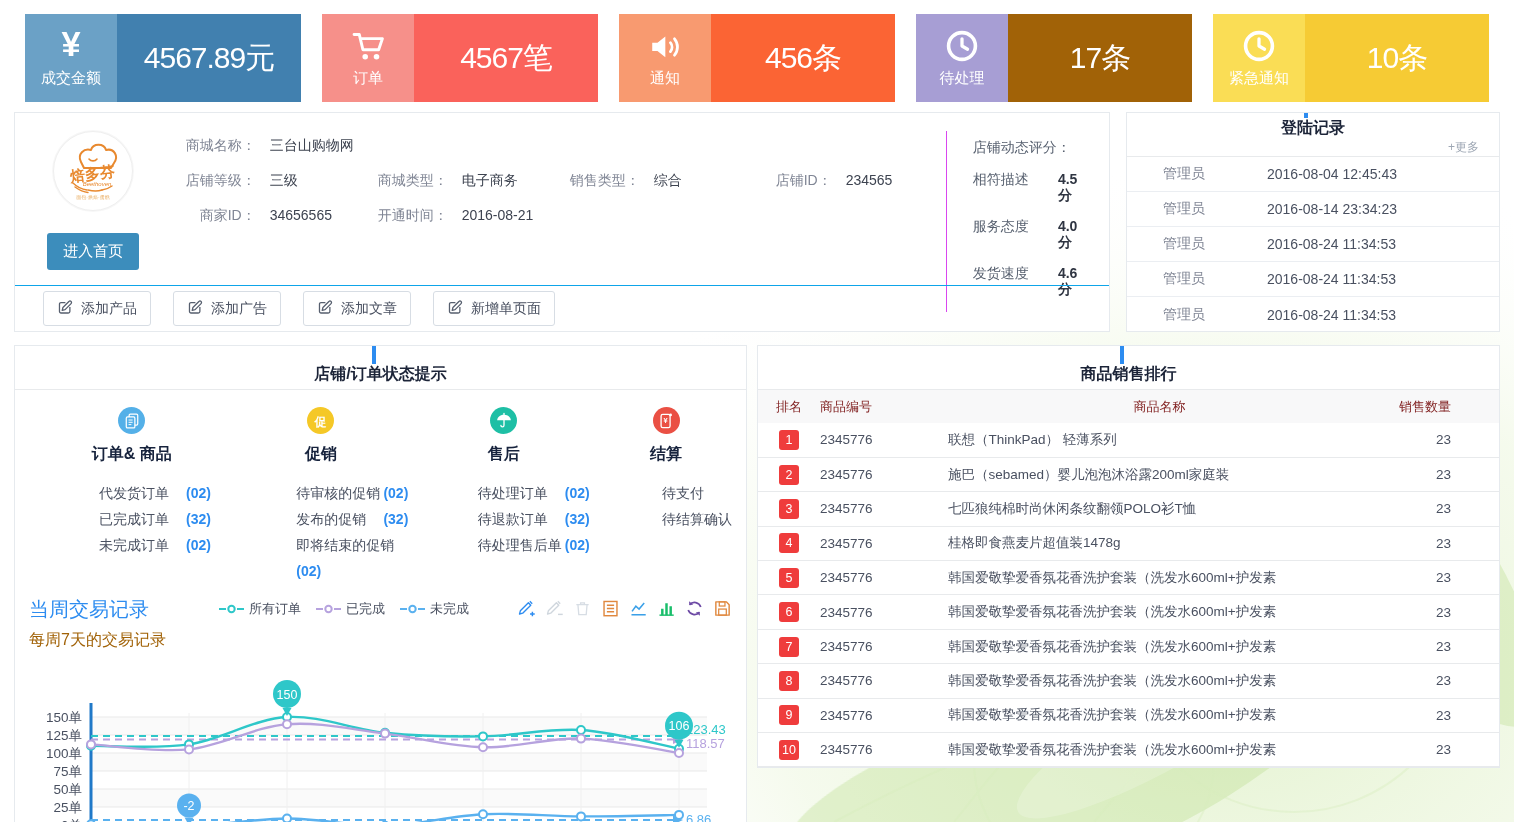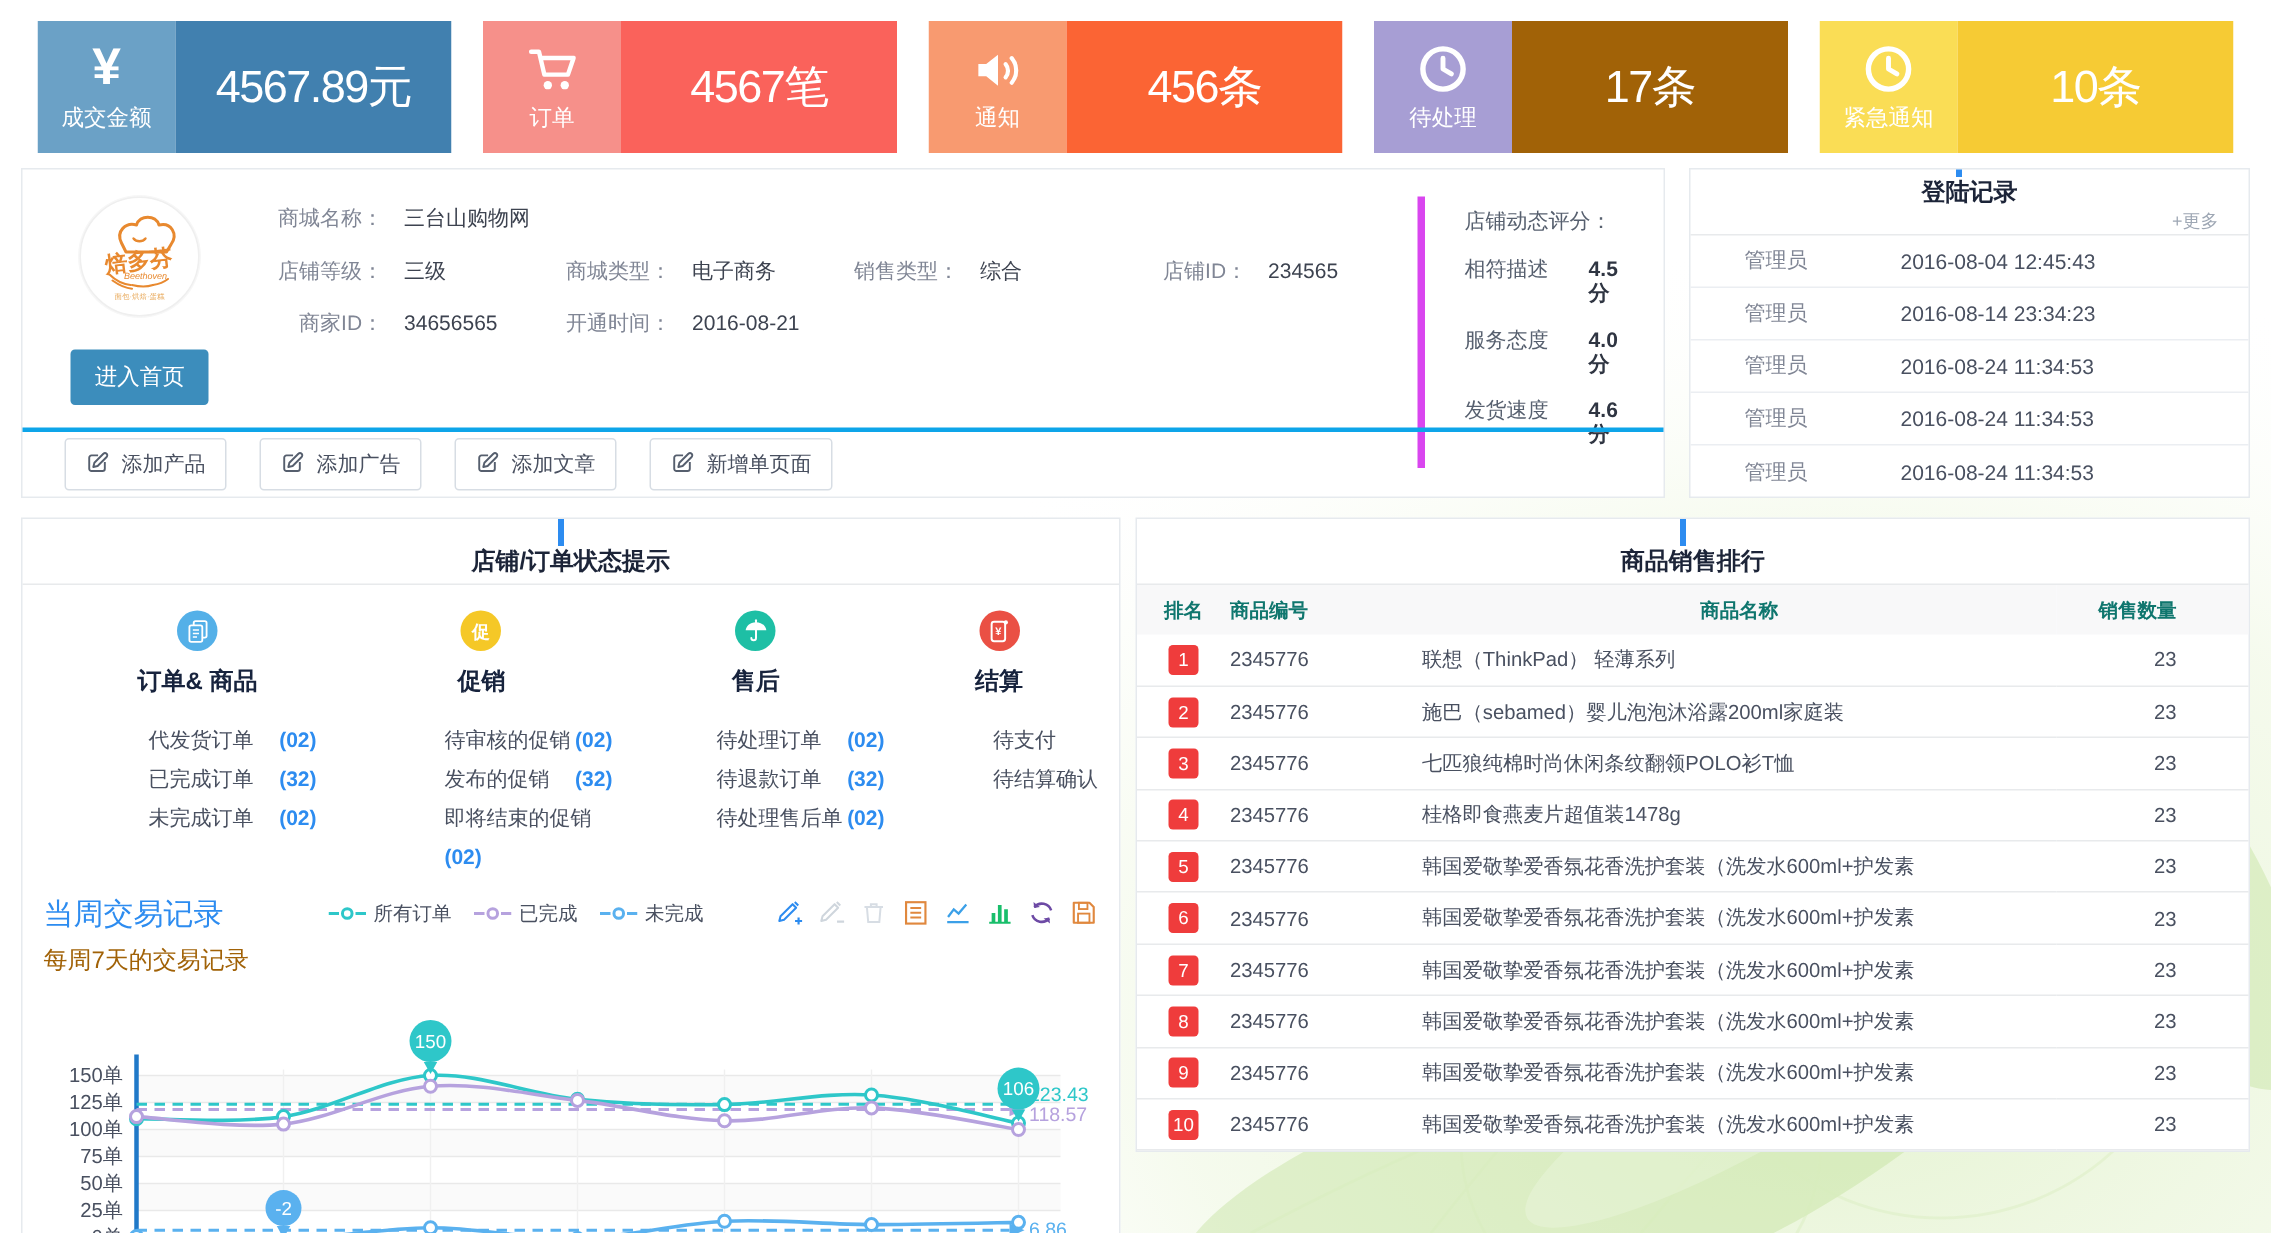--- a/index.html
+++ b/index.html
@@ -31,26 +31,26 @@
   .shop-top { display:flex; padding:18px 0 0 28px; }
   .logo-col { width:120px; display:flex; flex-direction:column; align-items:center; }
   .shop-logo { width:80px; height:80px; border-radius:50%; border:1px solid #efefef; box-shadow:0 0 0 1px #f7f7f7; background:#fff; display:flex; align-items:center; justify-content:center; }
   .enter-btn { margin-top:22px; background:#3c8dbc; color:#fff; border:none; border-radius:3px; font-size:15px; padding:9px 16px; cursor:pointer; font-family:inherit; }
   .info-area { flex:1; padding:6px 0 0 34px; }
   .info-row { display:flex; margin-bottom:17px; }
   .info-col { display:flex; width:192px; font-size:14px; }
   .info-col.wide { width:auto; }
   .info-label { width:78px; text-align:right; color:#808695; }
   .info-value { margin-left:14px; color:#3d4350; }
-  .ratings { width:168px; border-left:5px solid #d946ef; padding:8px 0 0 26px; margin-right:18px; font-size:14px; }
+  .ratings { width:168px; border-left:1px solid #d946ef; padding:8px 0 0 26px; margin-right:18px; font-size:14px; }
   .ratings-title { color:#57606f; margin-bottom:14px; }
   .rating-row { display:flex; margin-bottom:13px; }
   .rating-label { color:#57606f; width:72px; }
   .rating-value { color:#2f3542; font-weight:bold; margin-left:14px; }
-  .shop-actions { position:absolute; left:0; right:0; bottom:0; height:46px; border-top:3px solid #0ea5e9; display:flex; align-items:center; gap:22px; padding-left:28px; }
+  .shop-actions { position:absolute; left:0; right:0; bottom:0; height:46px; border-top:1px solid #0ea5e9; display:flex; align-items:center; gap:22px; padding-left:28px; }
   .action-btn { display:flex; align-items:center; gap:8px; border:1px solid #d7dde4; border-radius:3px; background:#fff; padding:7px 13px; font-size:14px; color:#495060; cursor:pointer; font-family:inherit; }
 
   .login-panel { flex:1; height:220px; }
   .login-row { height:35px; display:flex; align-items:center; border-bottom:1px solid #ebeef2; font-size:14px; }
   .login-row:last-child { border-bottom:none; }
   .login-user { width:140px; padding-left:36px; color:#808695; }
   .login-time { color:#495060; }
 
   
   .row3 { display:flex; gap:10px; margin-top:13px; align-items:flex-start; }
@@ -78,21 +78,21 @@
   .chart-title { font-size:20px; color:#2d8cf0; }
   .chart-subtitle { font-size:16px; color:#a16207; margin-top:7px; }
   .chart-legend { display:flex; gap:15px; margin-top:4px; }
   .legend-item { display:flex; align-items:center; gap:5px; font-size:13px; color:#495060; cursor:pointer; }
   .chart-toolbar { margin-left:auto; display:flex; gap:9px; margin-top:3px; }
   .tool-icon { width:19px; height:19px; cursor:pointer; }
   .chart-body { margin-top:2px; }
 
   
   .rank-table { width:100%; border-collapse:collapse; }
-  .rank-table th { background:#f8f8f9; height:33px; font-size:13px; color:#0f766e; font-weight:bold; }
+  .rank-table th { background:#f8f8f9; height:33px; font-size:13px; color:#7f1d1d; font-weight:normal; }
   .rank-table td { height:34.4px; border-bottom:1px solid #e8eaec; font-size:13.5px; color:#495060; }
   .col-rank  { width:62px; text-align:center; }
   .col-code  { width:128px; text-align:left; }
   .col-name  { text-align:left; }
   th.col-name { text-align:center; }
   .col-qty   { width:128px; text-align:right; padding-right:48px; }
   .rank-badge { display:inline-block; min-width:20px; height:20px; line-height:20px; padding:0 3px; background:#ef3c3c; color:#fff; border-radius:3px; font-size:12.5px; text-align:center; }
 </style>
 </head>
 <body>

